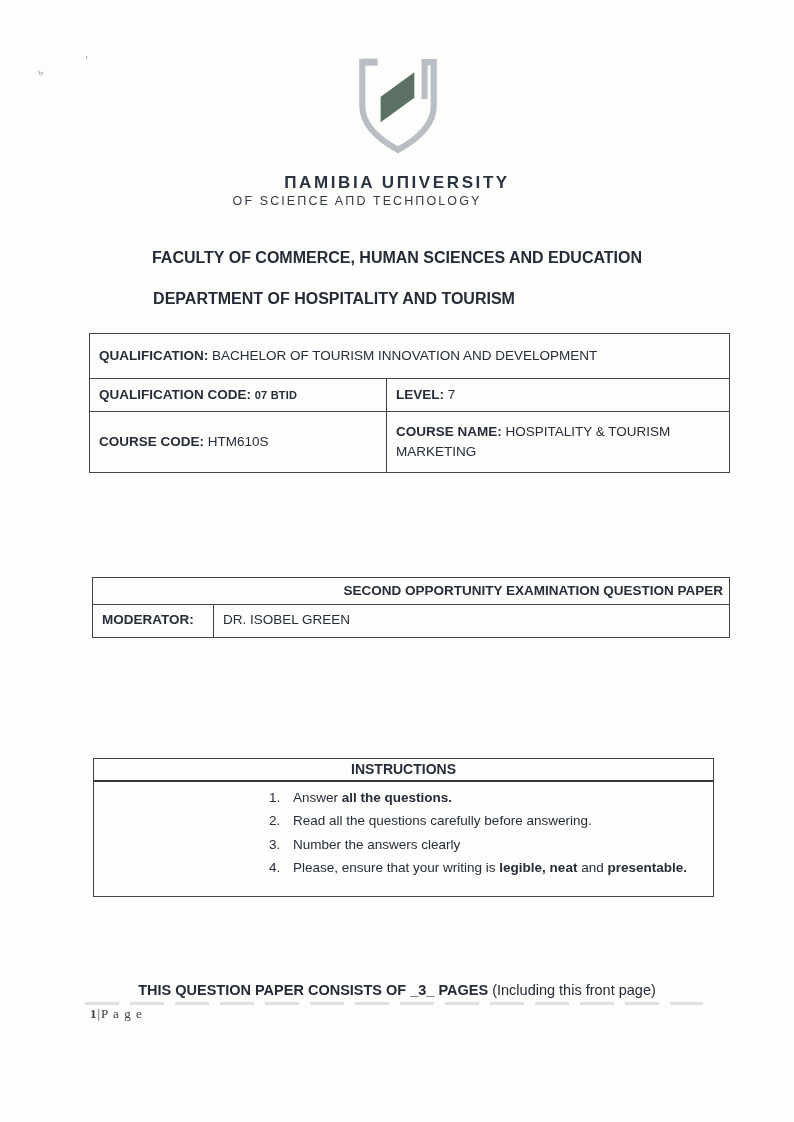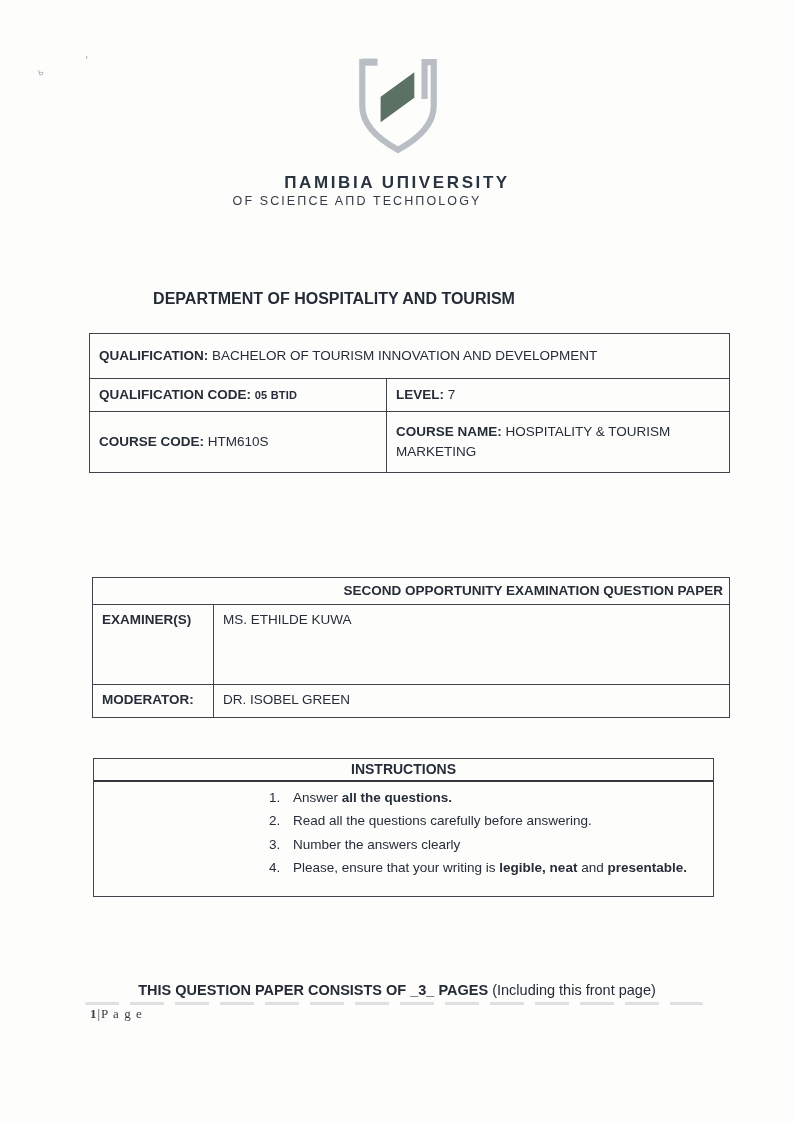--- a/index.html
+++ b/index.html
@@ -92,38 +92,39 @@
   <svg class="logo-shield" viewBox="0 0 80 96">
     <path d="M5,3 L5,49 C5,67 20,81 40,92 C60,81 75,67 75,49 L75,3" fill="none" stroke="#b9bec4" stroke-width="6"></path>
     <path d="M5,6 L20,6" fill="none" stroke="#b9bec4" stroke-width="7"></path>
     <path d="M75,6 L66,6 L66,42" fill="none" stroke="#b9bec4" stroke-width="6"></path>
     <polygon points="23,40 56,16 56,41 23,65" fill="#5b7163"></polygon>
   </svg>
 
   <div class="wordmark1">ΠAMIBIA UΠIVERSITY</div>
   <div class="wordmark2">OF SCIEΠCE AΠD TECHΠOLOGY</div>
 
+  <div class="faculty">FACULTY OF COMMERCE, HUMAN SCIENCES AND EDUCATION</div>
   <div class="department">DEPARTMENT OF HOSPITALITY AND TOURISM</div>
 
   <table class="info-table">
     <colgroup>
         <col style="width:297px">
         <col>
       </colgroup>
     <tbody>
         <tr style="height:45px">
       <td colspan="2">
         <span class="lbl">QUALIFICATION:</span>
         <span class="val">BACHELOR OF TOURISM INNOVATION AND DEVELOPMENT</span>
       </td>
     </tr>
     <tr style="height:33px">
       <td>
         <span class="lbl">QUALIFICATION CODE:</span>
-        <span class="val-small">05 BTID</span>
+        <span class="val-small">07 BTID</span>
       </td>
       <td>
         <span class="lbl">LEVEL:</span>
         <span class="val">7</span>
       </td>
     </tr>
     <tr style="height:61px">
       <td>
         <span class="lbl">COURSE CODE:</span>
         <span class="val">HTM610S</span>
@@ -137,24 +138,20 @@
     </table>
 
   <table class="exam-table">
     <colgroup>
         <col style="width:121px">
         <col>
       </colgroup>
     <tbody>
         <tr style="height:27px">
       <td colspan="2" class="title-cell">SECOND OPPORTUNITY EXAMINATION QUESTION PAPER</td>
-    </tr>
-    <tr style="height:80px">
-      <td class="lbl">EXAMINER(S)</td>
-      <td class="val">MS. ETHILDE KUWA</td>
     </tr>
     <tr style="height:33px">
       <td class="lbl">MODERATOR:</td>
       <td class="val">DR. ISOBEL GREEN</td>
     </tr>
   </tbody>
     </table>
 
   <div class="instructions">
     <div class="instructions-title">INSTRUCTIONS</div>

